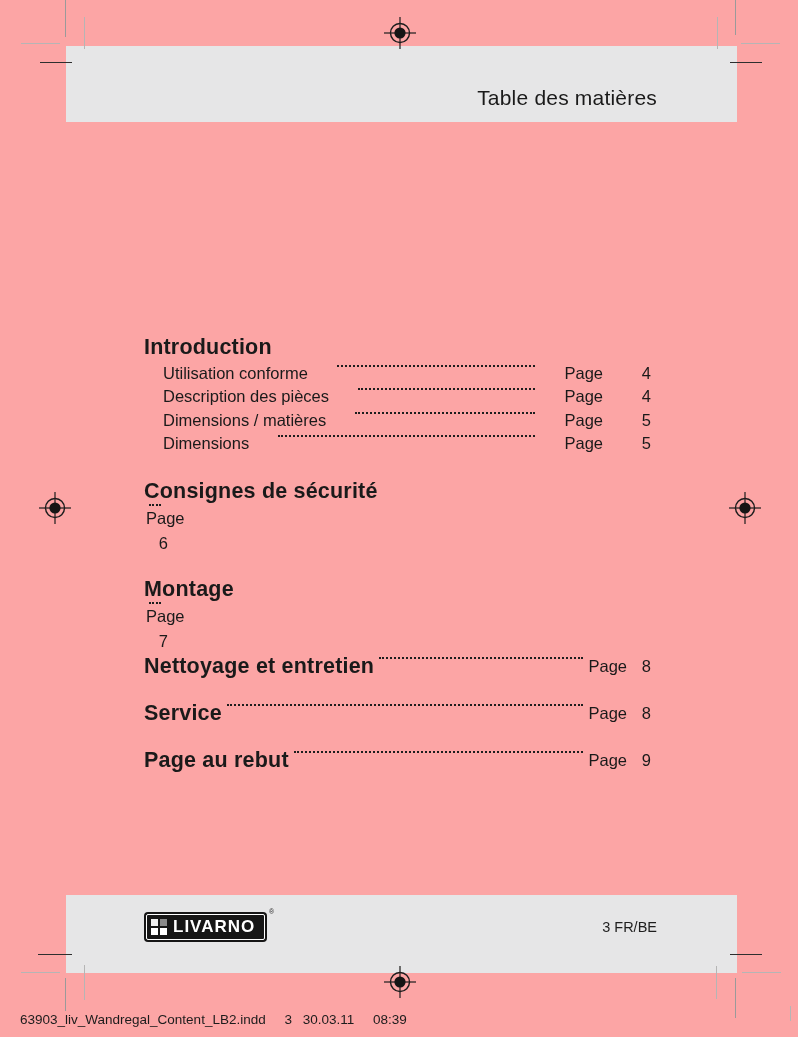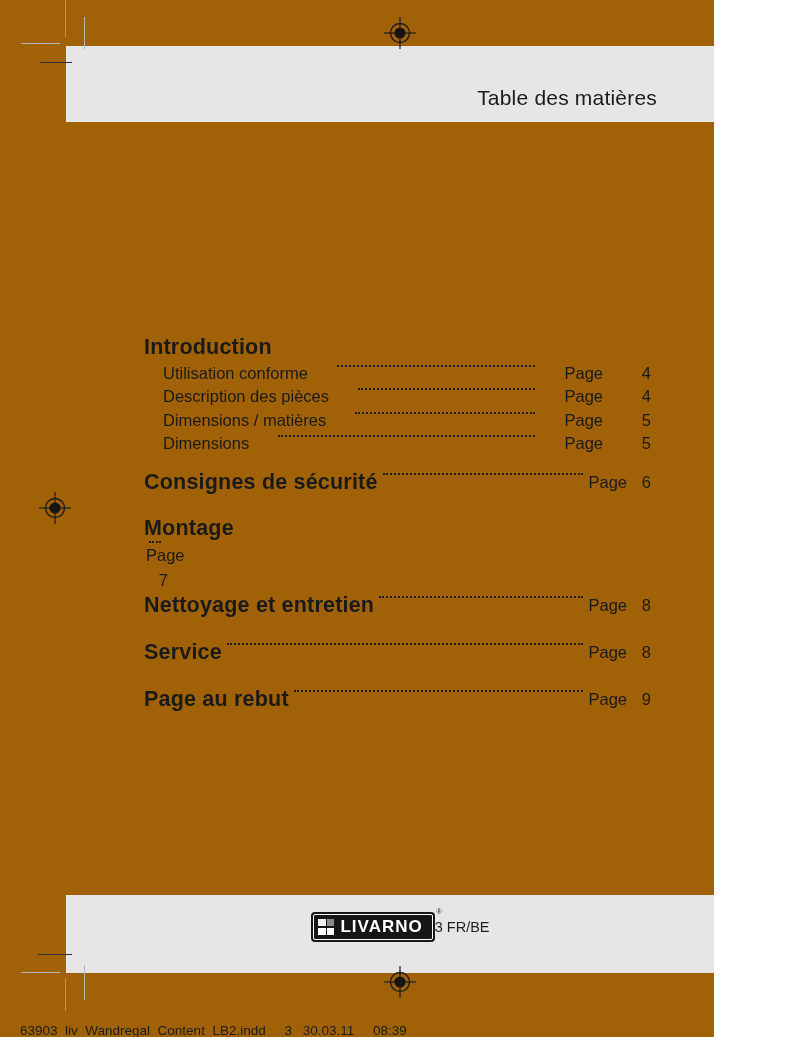--- a/index.html
+++ b/index.html
@@ -1,50 +1,50 @@
 <!DOCTYPE html>
 <html><head>
 <meta charset="utf-8">
 <style>
   html,body{margin:0;padding:0;background:#fff;}
   .canvas{
-    position:relative;width:714px;height:1037px;background:#a16207;overflow:hidden;
+    position:relative;width:798px;height:1037px;background:#fca5a5;overflow:hidden;
     font-family:"Liberation Sans",sans-serif;color:#1a1a1a;
   }
   
   .band{position:absolute;left:66px;width:671px;background:#e6e6e7;}
   .band.header{top:46px;height:76px;display:flex;align-items:flex-end;justify-content:flex-end;
     padding:0 80px 12px 0;box-sizing:border-box;}
-  .band.footer{top:895px;height:78px;display:flex;align-items:center;justify-content:center;
+  .band.footer{top:895px;height:78px;display:flex;align-items:center;justify-content:space-between;
     padding:0 80px 14px 78px;box-sizing:border-box;}
   .header-title{font-size:21px;font-weight:500;letter-spacing:.2px;}
   
   .toc{position:absolute;left:144px;top:336px;width:507px;}
   .toc-row{display:flex;align-items:flex-start;font-size:16.5px;line-height:23.5px;}
   .toc-row.intro{margin-bottom:2px;}
   .toc-row.sub{padding-left:19px;gap:24px;}
   .toc-row.h{line-height:25px;}
   .toc-row .t-h{font-size:21.5px;font-weight:800;letter-spacing:.2px;}
-  .mt-c{margin-top:14px;}.mt-m{margin-top:21px;flex-direction:column;}.mt-n{}.mt-s{margin-top:22px;}.mt-r{margin-top:22px;}
+  .mt-c{margin-top:23px;flex-direction:column;}.mt-m{margin-top:21px;flex-direction:column;}.mt-n{}.mt-s{margin-top:22px;}.mt-r{margin-top:22px;}
   .dots{flex:1;height:3px;border-bottom:2px dotted #1d1d1d;margin:0 3px 0 5px;min-width:12px;}
   .pl{font-size:16.5px;font-weight:400;margin-left:2px;}
   .pn{font-size:16.5px;min-width:16px;text-align:right;margin-left:8px;}
   
   .logo{background:#161616;border-radius:4px;padding:2px;display:inline-block;position:relative;}
   .logo-inner{border:1.5px solid #ffffff;border-radius:2px;display:flex;align-items:center;
     gap:6px;padding:2px 9px 2px 4px;}
   .win{width:16px;height:16px;display:grid;grid-template-columns:1fr 1fr;grid-template-rows:1fr 1fr;
     gap:1.5px;background:#161616;}
   .win i{display:block;}
   .win .p1{background:#efefef;}.win .p2{background:#8a8a8a;}.win .p3{background:#ffffff;}.win .p4{background:#ffffff;}
   .brand{color:#ffffff;font-weight:bold;font-size:17px;letter-spacing:1px;}
   .reg{position:absolute;top:-4px;right:-7px;font-size:7px;color:#2a2a2a;}
   .page-ref{font-size:14.5px;color:#1f1f1f;}
   
-  .slug{position:absolute;left:20px;top:1012px;font-size:13.5px;color:#1c1c1c;white-space:nowrap;margin-top:11px;}
+  .slug{position:absolute;left:20px;top:1012px;font-size:13.5px;color:#1c1c1c;white-space:nowrap;}
   .slug .s-sheet{margin-left:15px;}
   .slug .s-date{margin-left:7px;}
   .slug .s-time{margin-left:15px;}
   
   .mk{position:absolute;background:#9a9a9a;}
   .mk.light{background:#b5b5b5;}
   .mk.dark{background:#2e2e2e;}
   .mk.v{width:1px;}
   .mk.hz{height:1px;}
   

